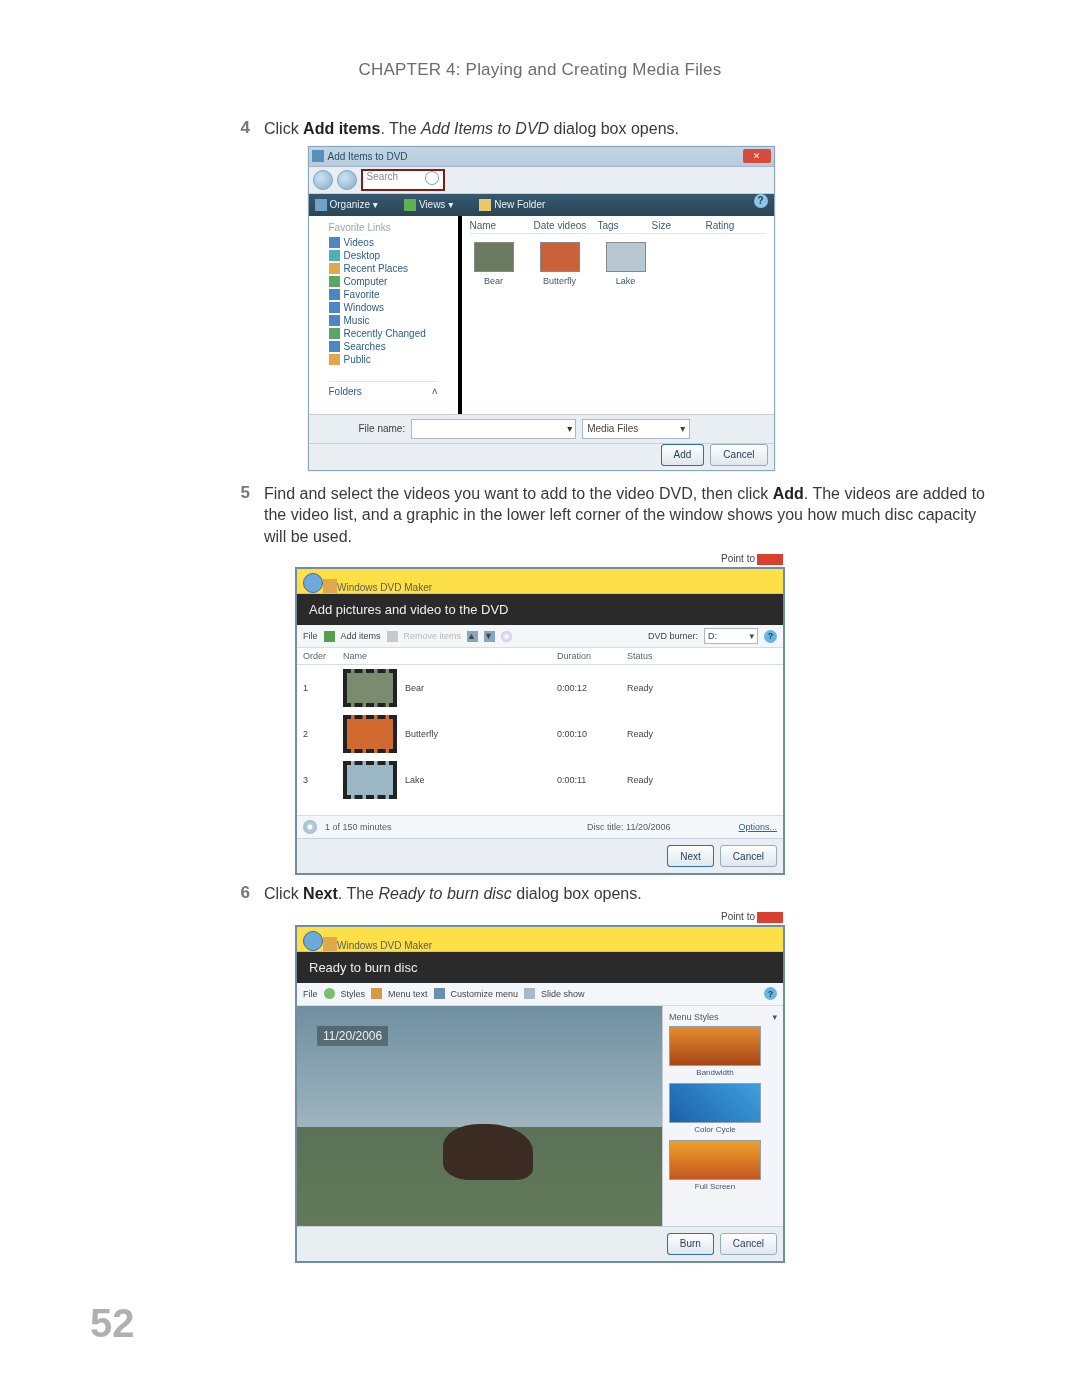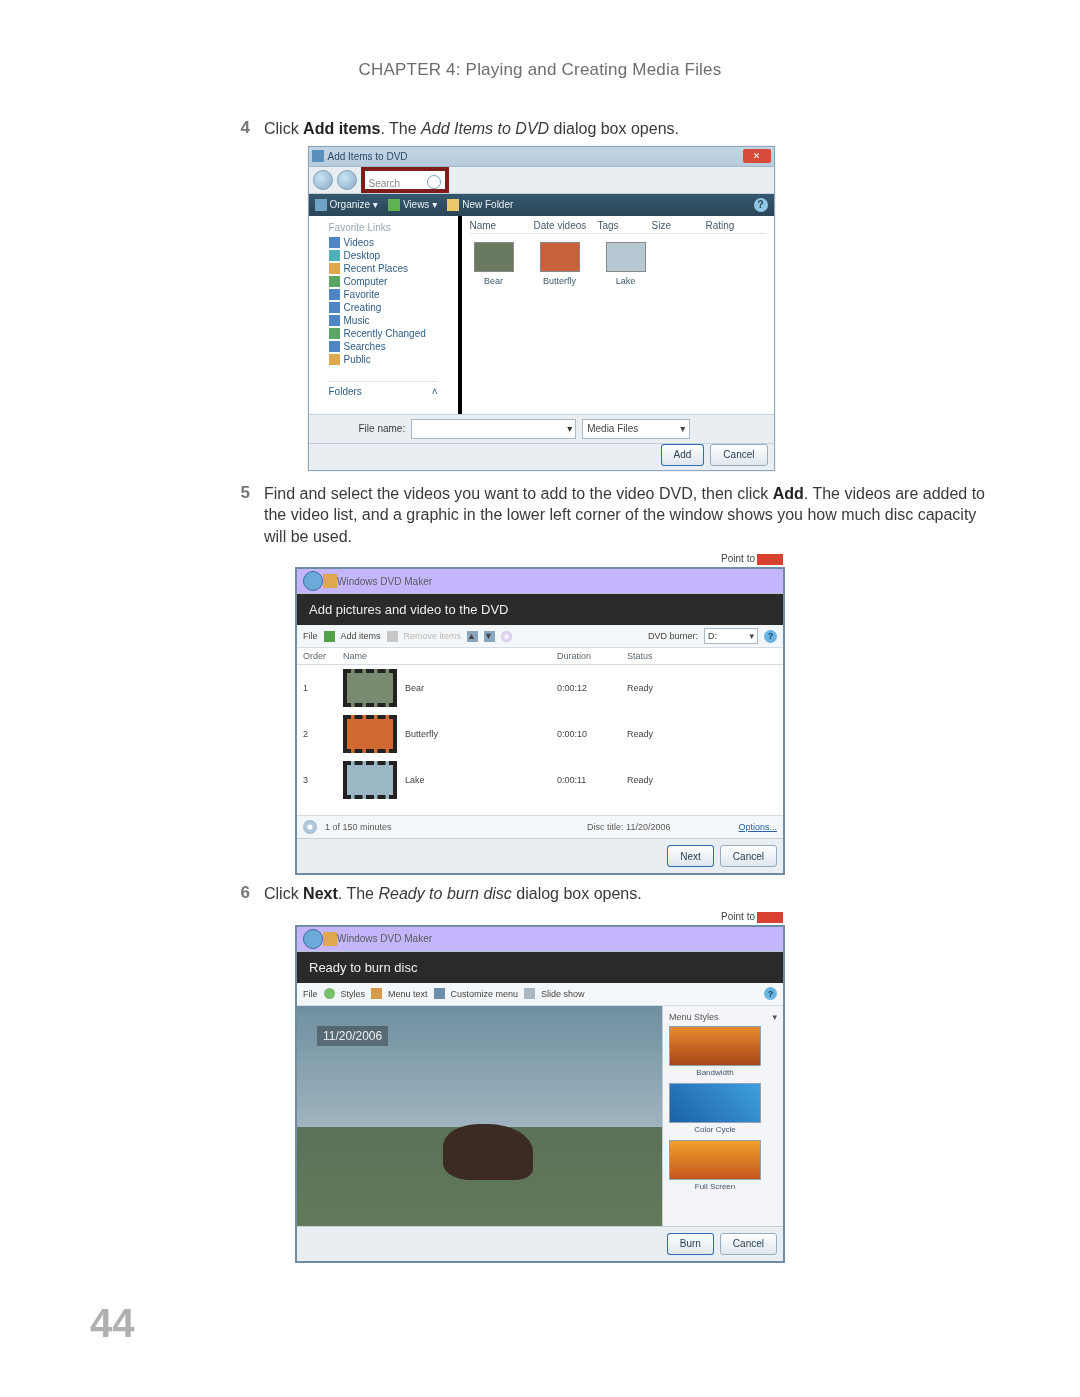--- a/index.html
+++ b/index.html
@@ -86,29 +86,29 @@
   .nav-arrow {
     width:18px;height:18px;border-radius:50%;
     background:radial-gradient(circle at 35% 35%,#cbe4f5,#88abc5);
     border:1px solid #7ea2be;display:inline-block;
   }
   .path-box {
     flex:1;height:18px;border:1px solid #9cb4c8;background:#fff;
     display:flex;align-items:center;padding:0 4px;color:#55708a;
   }
   .search-box {
-    width:72px;height:18px;border:4px solid #7f1d1d;background:#fff;
-    display:flex;align-items:flex-end;padding:0 4px;color:#888;
+    width:72px;height:18px;border:2px solid #7f1d1d;background:#fff;
+    display:flex;align-items:flex-start;padding:0 4px;color:#888;
   }
   .search-glass {
     width:12px;height:12px;border:1px solid #7aa0bc;border-radius:50%;display:inline-block;
   }
   .toolbar {
     height:22px;background:linear-gradient(#36586e,#2a4557);
-    display:flex;align-items:center;padding:0 6px;gap:10px;color:#e8f0f5;font-size:10px;
+    display:flex;padding:0 6px;gap:26px;color:#e8f0f5;font-size:10px;
   }
   .toolbar .tb-icon {
     width:12px;height:12px;background:#6fa2c4;display:inline-block;margin-right:3px;
   }
   .toolbar .tb-label {display:inline-flex;align-items:center;}
   .toolbar .help {
     margin-left:auto;width:14px;height:14px;border-radius:50%;background:#8fc6e6;color:#274256;
     display:flex;align-items:center;justify-content:center;font-weight:bold;
   }
   .fig1 .body {
@@ -164,22 +164,22 @@
   
   .fig23-wrap { width: 490px; margin: 0 auto;}
   .wiz-hint {
     text-align:right;font-size:10px;color:#444;margin-bottom:2px;padding-right:2px;
   }
   .wiz-hint .cap{display:inline-block;width:26px;height:11px;background:#d84030;margin-left:2px;vertical-align:middle;}
   .dialog2 {
     border:2px solid #6f8ea6;background:#fff;font-family:"Segoe UI",Tahoma,sans-serif;font-size:10px;
   }
   .dialog2 .hdr {
-    height:24px;background:#c4b5fd;border-bottom:1px solid #b7c5d2;
-    display:flex;align-items:center;padding:0 6px;color:#5b5b5b;
+    height:24px;background:#fde047;border-bottom:1px solid #b7c5d2;
+    display:flex;align-items:flex-end;padding:0 6px;color:#5b5b5b;
   }
   .hdr .back{width:18px;height:18px;border-radius:50%;background:#6daadb;border:1px solid #3d6b96;}
   .dark-band{
     background:#2a2a2a;color:#eee;padding:8px 12px;font-size:13px;
   }
   .cmd-row{
     height:22px;border-bottom:1px solid #d6dce3;display:flex;align-items:center;padding:0 6px;gap:6px;
     background:#f4f7fa;font-size:9px;color:#444;
   }
   .cmd-row .ico{width:11px;height:11px;background:#7fa9c4;display:inline-block;}
@@ -304,21 +304,21 @@
             <div class="fav-item">
                 <span class="fi green"></span>
                 <span>Computer</span>
               </div>
             <div class="fav-item">
                 <span class="fi blue"></span>
                 <span>Favorite</span>
               </div>
             <div class="fav-item">
                 <span class="fi blue"></span>
-                <span>Creating</span>
+                <span>Windows</span>
               </div>
             <div class="fav-item">
                 <span class="fi blue"></span>
                 <span>Music</span>
               </div>
             <div class="fav-item">
                 <span class="fi green"></span>
                 <span>Recently Changed</span>
               </div>
             <div class="fav-item">
@@ -518,14 +518,14 @@
             </div>
         </div>
       </div>
       <div class="dlg-btnbar">
         <div class="btn primary">Burn</div>
         <div class="btn">Cancel</div>
       </div>
     </div>
   </div>
 
-  <div class="page-number">44</div>
+  <div class="page-number">52</div>
 </div>
 
 </body></html>

